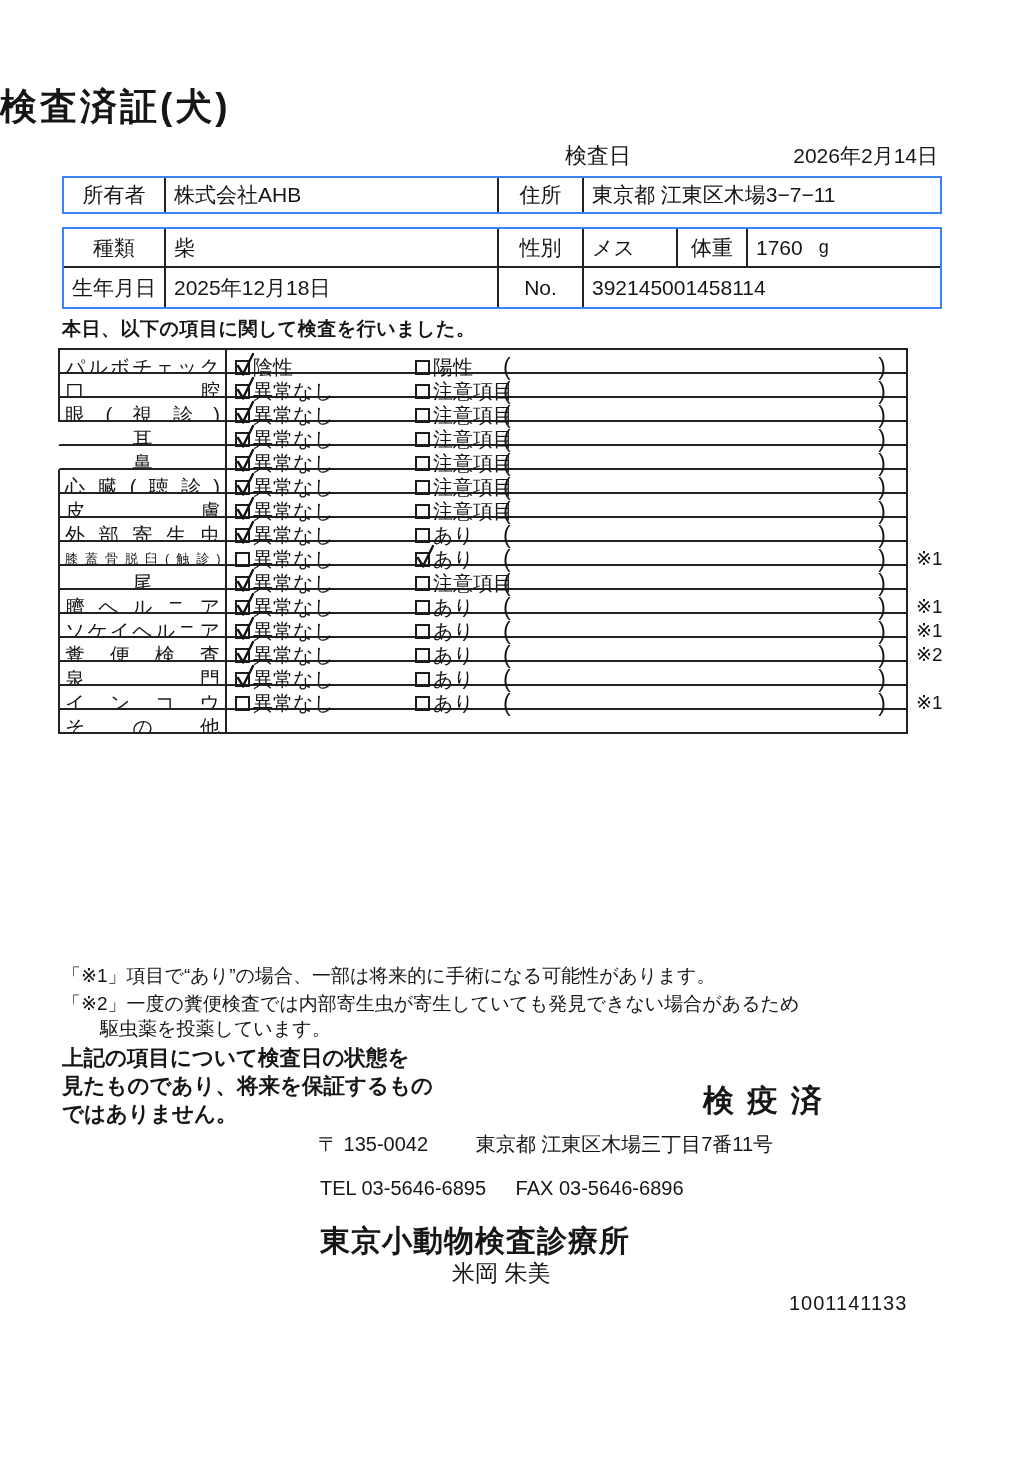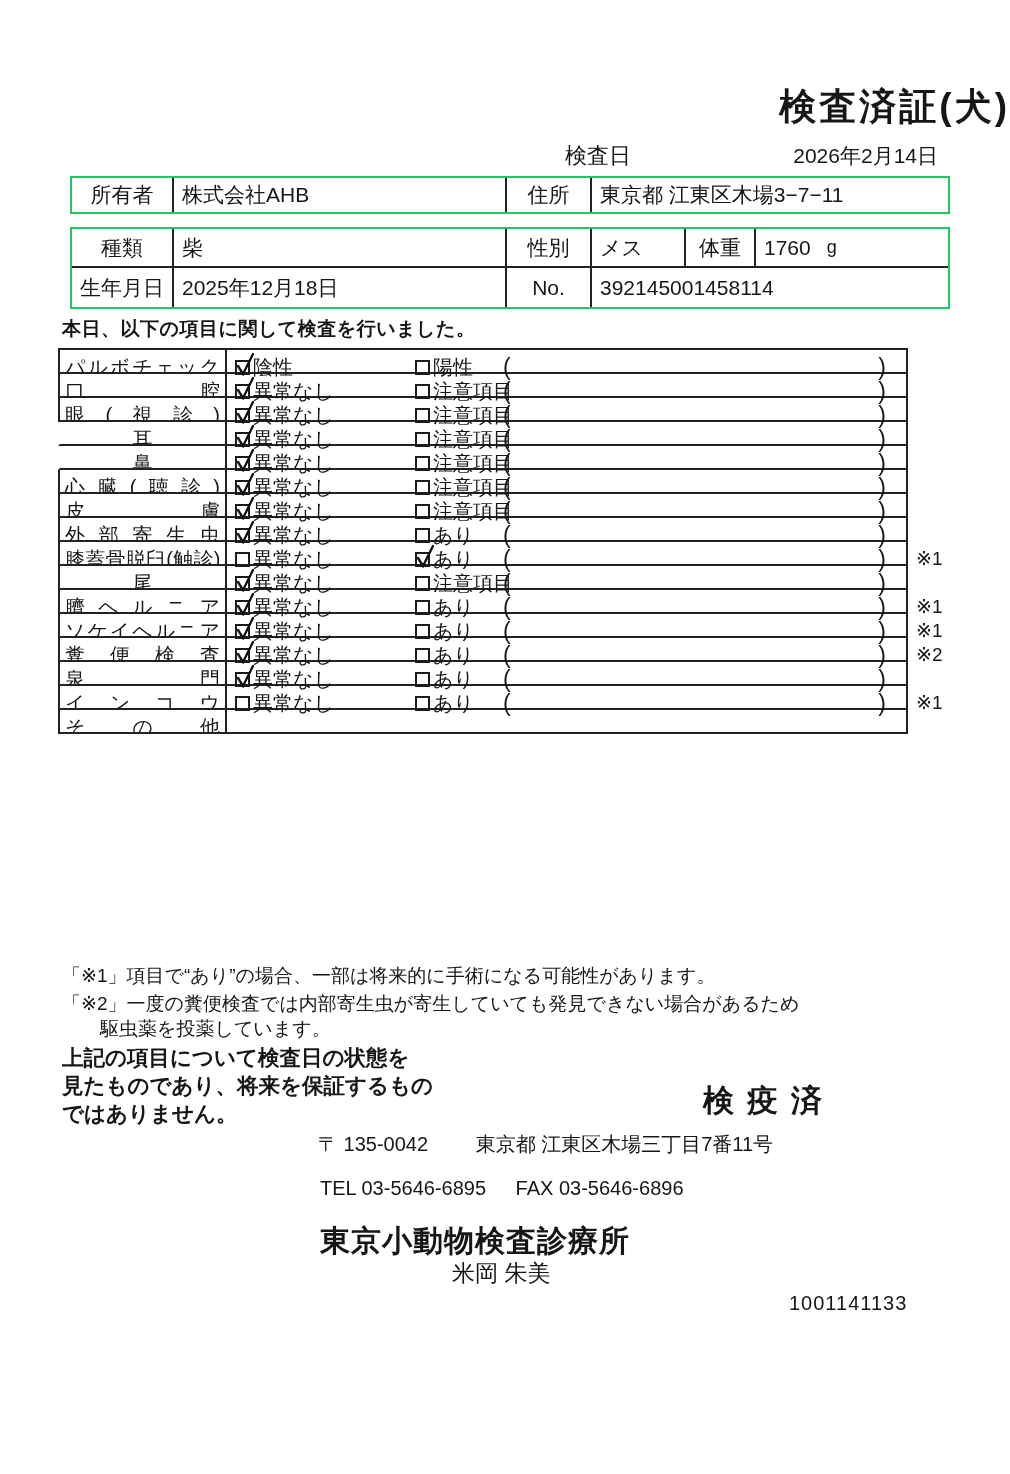--- a/index.html
+++ b/index.html
@@ -5,32 +5,32 @@
   * { margin:0; padding:0; box-sizing:border-box; }
   html,body { background:#e8e8e8; }
   body { font-family:"Liberation Sans","DejaVu Sans",sans-serif; color:#161616; }
   .page {
     position:relative; width:1010px; height:1474px; background:#ffffff;
     margin:0 auto; overflow:hidden;
   }
   
   .title {
     position:absolute; top:82px; left:0; width:100%;
-    text-align:right; font-size:37px; font-weight:bold; letter-spacing:3px;
+    text-align:left; font-size:37px; font-weight:bold; letter-spacing:3px;
   }
   .date-line {
     position:absolute; top:141px; left:565px; width:373px;
     display:flex; justify-content:space-between; align-items:baseline;
     font-size:22px;
   }
   .date-line .d-label { font-weight:normal; }
   .date-line .d-value { font-size:21px; }
 
   
-  .htable { position:absolute; left:70px; width:880px; border:2px solid #22c55e; }
+  .htable { position:absolute; left:62px; width:880px; border:2px solid #3b82f6; }
   .htable.owner { top:176px; }
   .htable.dog   { top:227px; }
   .hrow { display:flex; height:34px; }
   .htable.dog .hrow { height:39px; }
   .htable.dog .hrow:first-child { border-bottom:2px solid #222; }
   .hcell {
     display:flex; align-items:center; font-size:21px;
     padding:0 8px; overflow:hidden; white-space:nowrap;
   }
   .hcell.lab { justify-content:center; padding:0 2px; }
@@ -47,21 +47,21 @@
   .insp { position:absolute; top:348px; left:58px; width:850px; border-top:2px solid #222; }
   .irow { position:relative; display:flex; height:24px; border-bottom:2px solid #222;
           border-left:2px solid #222; border-right:2px solid #222; }
   .irow.no-left { border-left-color:transparent; }
   .lbl {
     width:167px; padding:0 5px; border-right:2px solid #222;
     font-size:20px; line-height:34px; overflow:hidden; white-space:nowrap;
     text-align:justify; text-align-last:justify;
   }
   .lbl.center { text-align:center; text-align-last:center; }
-  .lbl.small { font-size:20px; letter-spacing:-0.5px; }
+  .lbl.small { font-size:13px; letter-spacing:-0.5px; }
   .content { flex:1; position:relative; font-size:20px; line-height:34px; }
   .opt { position:absolute; top:0; white-space:nowrap; }
   .opt1 { left:8px; } .opt2 { left:188px; }
   .po { position:absolute; left:276px; top:0; font-size:23px; }
   .pc { position:absolute; right:20px; top:0; font-size:23px; }
   .box {
     display:inline-block; position:relative; width:15px; height:15px;
     border:2px solid #1d1d1d; vertical-align:-1px; margin-right:3px;
   }
   .box .tick { display:none; position:absolute; left:-4px; top:-11px; width:24px; height:28px; overflow:visible; }

